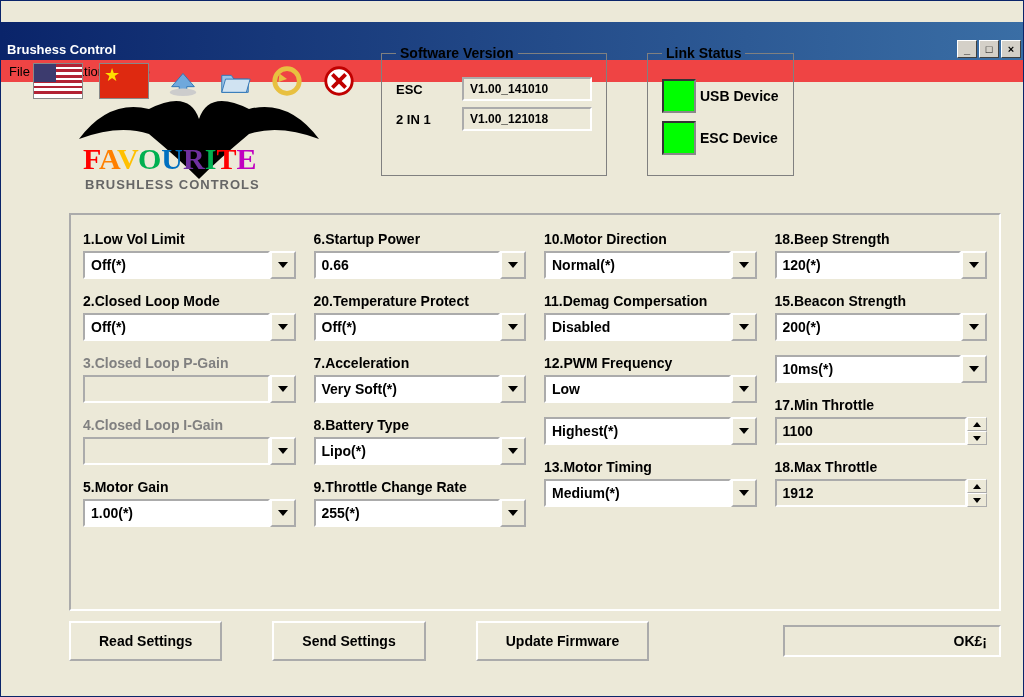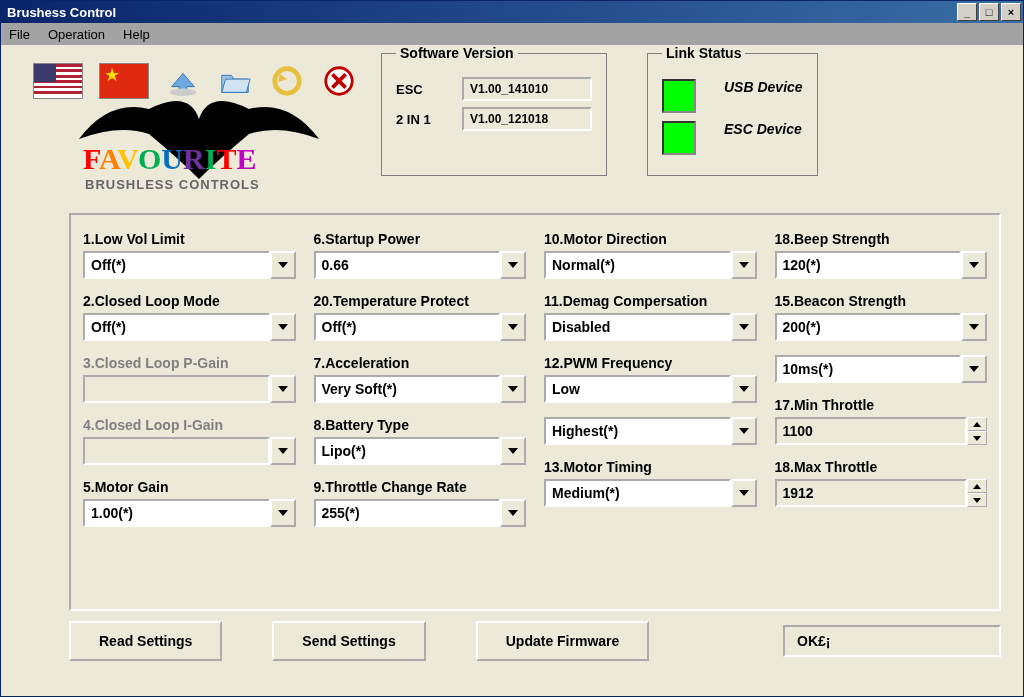--- a/index.html
+++ b/index.html
@@ -1,58 +1,58 @@
 <!DOCTYPE html>
 <html><head>
 <meta charset="utf-8">
 <style>
 html,body{margin:0;padding:0;font-family:Tahoma,"MS Sans Serif",Arial,sans-serif;font-size:13px;background:#E0E0E0;}
 .window{width:1024px;height:697px;background:#ECE9D8;border:1px solid #0A246A;box-sizing:border-box;position:relative;}
-.titlebar{height:22px;background:linear-gradient(to right,#0A246A,#3A6EA5);color:#fff;display:flex;align-items:center;justify-content:space-between;padding:0 2px 0 6px;font-weight:bold;font-size:13px;}
+.titlebar{height:22px;background:linear-gradient(to right,#0A246A,#3A6EA5);color:#fff;display:flex;align-items:center;justify-content:space-between;padding:16px 2px 0 6px;font-weight:bold;font-size:13px;margin-top:21px;}
 .titlebar .wicons{display:flex;gap:0;}
 .wbtn{width:18px;height:16px;background:#D4D0C8;border:1px solid #fff;border-right-color:#404040;border-bottom-color:#404040;display:flex;align-items:center;justify-content:center;font-family:Arial;font-size:11px;color:#000;cursor:default;margin-left:2px;}
-.menubar{height:22px;background:#a3a3a3;display:flex;align-items:center;padding-left:8px;gap:18px;font-size:13px;}
+.menubar{height:22px;background:#ef4444;display:flex;align-items:center;padding-left:8px;gap:18px;font-size:13px;}
 .menubar span{cursor:default;}
 .toolbar{height:48px;display:flex;align-items:center;padding-left:12px;gap:16px;}
 .flag{width:48px;height:34px;border:1px solid #888;}
 .flag.us{background:linear-gradient(#B22234 0 8%,#fff 8% 16%,#B22234 16% 24%,#fff 24% 32%,#B22234 32% 40%,#fff 40% 48%,#B22234 48% 56%,#fff 56% 64%,#B22234 64% 72%,#fff 72% 80%,#B22234 80% 88%,#fff 88% 100%);position:relative;}
 .flag.us::before{content:"";position:absolute;left:0;top:0;width:22px;height:18px;background:#3C3B6E;}
 .flag.cn{background:#DE2910;position:relative;}
 .flag.cn::before{content:"★";position:absolute;left:4px;top:0;color:#FFDE00;font-size:18px;}
 .ticon{width:36px;height:36px;display:flex;align-items:center;justify-content:center;}
 .ticon svg{width:34px;height:34px;}
 .client{position:absolute;left:0;right:0;top:44px;bottom:0;padding:12px 20px 10px 20px;}
 .topboxes{position:absolute;left:380px;top:0;display:flex;gap:40px;}
 fieldset{border:1px solid #808080;padding:10px 14px 12px 14px;margin:0;}
 legend{font-weight:bold;font-size:14px;padding:0 4px;}
 .sv-row{display:flex;align-items:center;gap:10px;margin:6px 0;}
 .sv-row .lbl{width:56px;font-weight:bold;}
 .textbox{background:#ECE9D8;border:2px inset #fff;padding:3px 6px;font-weight:bold;font-size:12px;width:130px;box-sizing:border-box;}
-.link-row{display:flex;align-items:flex-start;gap:28px;margin:8px 0;font-style:italic;}
+.link-row{display:flex;align-items:center;gap:4px;margin:8px 0;}
 .led{width:30px;height:30px;background:#00FF00;border:2px inset #888;}
 .link-lbl{font-weight:bold;font-size:14px;}
 .logo{position:absolute;left:68px;top:44px;width:260px;height:110px;}
 .settings-box{position:absolute;left:68px;top:168px;right:22px;border:2px inset #fff;padding:16px 12px 18px 12px;box-sizing:border-box;height:398px;}
 .grid{display:grid;grid-template-columns:repeat(4,1fr);column-gap:18px;}
 .col{display:flex;flex-direction:column;}
 .param-lbl{font-weight:bold;font-size:14px;margin-bottom:4px;}
 .param-lbl.disabled{color:#808080;}
 .combo{display:flex;align-items:stretch;height:28px;margin-bottom:14px;}
 .combo-input{flex:1;border:2px inset #fff;background:#fff;padding:0 6px;font-weight:bold;font-size:14px;display:flex;align-items:center;}
 .combo-input.disabled{background:#ECE9D8;}
 .combo-btn{width:22px;border:2px outset #fff;background:#ECE9D8;display:flex;align-items:center;justify-content:center;}
 .combo-btn::after{content:"";border-left:5px solid transparent;border-right:5px solid transparent;border-top:6px solid #000;}
 .spin{display:flex;align-items:stretch;height:28px;margin-bottom:14px;}
 .spin-input{flex:1;border:2px inset #fff;background:#ECE9D8;padding:0 6px;font-weight:bold;font-size:14px;display:flex;align-items:center;}
 .spin-btns{width:20px;display:flex;flex-direction:column;}
 .spin-b{flex:1;border:1px outset #fff;background:#ECE9D8;display:flex;align-items:center;justify-content:center;}
 .spin-b::after{content:"";border-left:4px solid transparent;border-right:4px solid transparent;}
 .spin-b.up::after{border-bottom:5px solid #000;}
 .spin-b.dn::after{border-top:5px solid #000;}
-.bottom-btns{position:absolute;left:68px;top:576px;right:22px;display:flex;gap:50px;align-items:center;}
+.bottom-btns{position:absolute;left:68px;top:576px;right:22px;display:flex;gap:50px;align-items:center;text-align:right;}
 .btn{border:2px outset #fff;background:#ECE9D8;font-weight:bold;font-size:14px;padding:10px 28px;cursor:default;}
 .status-box{border:2px inset #fff;padding:6px 12px;font-weight:bold;font-size:14px;margin-left:auto;width:190px;}
 </style>
 </head>
 <body>
 <div class="window">
 <div class="titlebar">
   <span>Brushess Control</span>
   <div class="wicons">
     <div class="wbtn">_</div>

